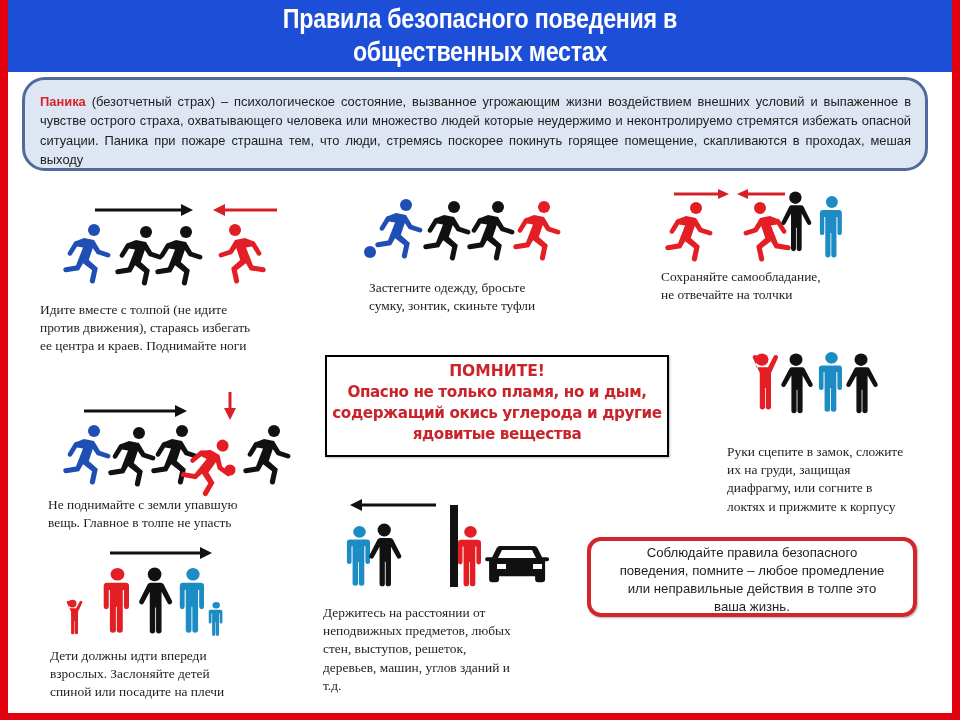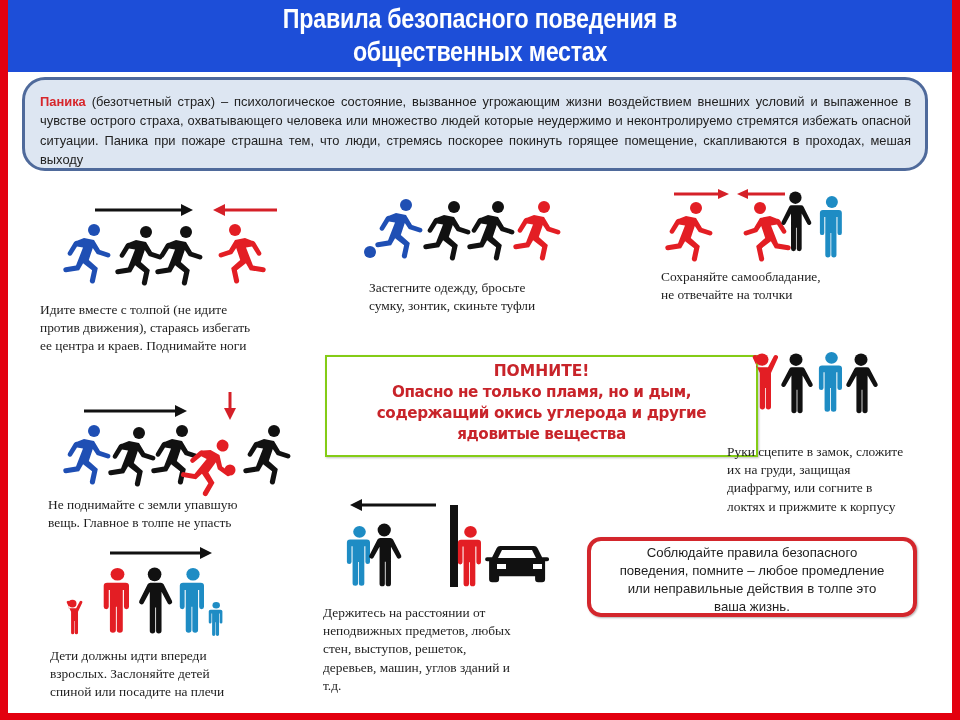--- a/index.html
+++ b/index.html
@@ -35,22 +35,22 @@
     box-sizing: border-box;
     padding: 12px 14px 0 15px;
     font-size: 12.9px; line-height: 19.3px;
     text-align: justify; color: #222;
   }
   .panic .term { color: #d7262b; font-weight: bold; }
   .cap {
     position: absolute; font-size: 13.4px; line-height: 18.2px; color: #1e1e1e; font-family: Liberation Serif, serif;
   }
   .remember {
-    position: absolute; left: 325px; top: 355px; width: 433px; height: 102px;
-    border: 2px solid #84cc16; box-sizing: border-box;
+    position: absolute; left: 325px; top: 355px; width: 344px; height: 102px;
+    border: 2px solid #000000; box-sizing: border-box;
     text-align: center; color: #c8242a; font-weight: bold;
     font-family: "DejaVu Sans", sans-serif;
     font-size: 15.2px; line-height: 21px; padding-top: 4px;
     box-shadow: 1px 1px 2px rgba(0,0,0,0.25);
   }
   .remember .r-title { display:block; font-size: 15.5px; }
   .remember .r-body { display:block; letter-spacing: -0.4px; }
   .observe {
     position: absolute; left: 587px; top: 537px; width: 330px; height: 80px;
     border: 4px solid #d3262c; border-radius: 14px; box-sizing: border-box;

